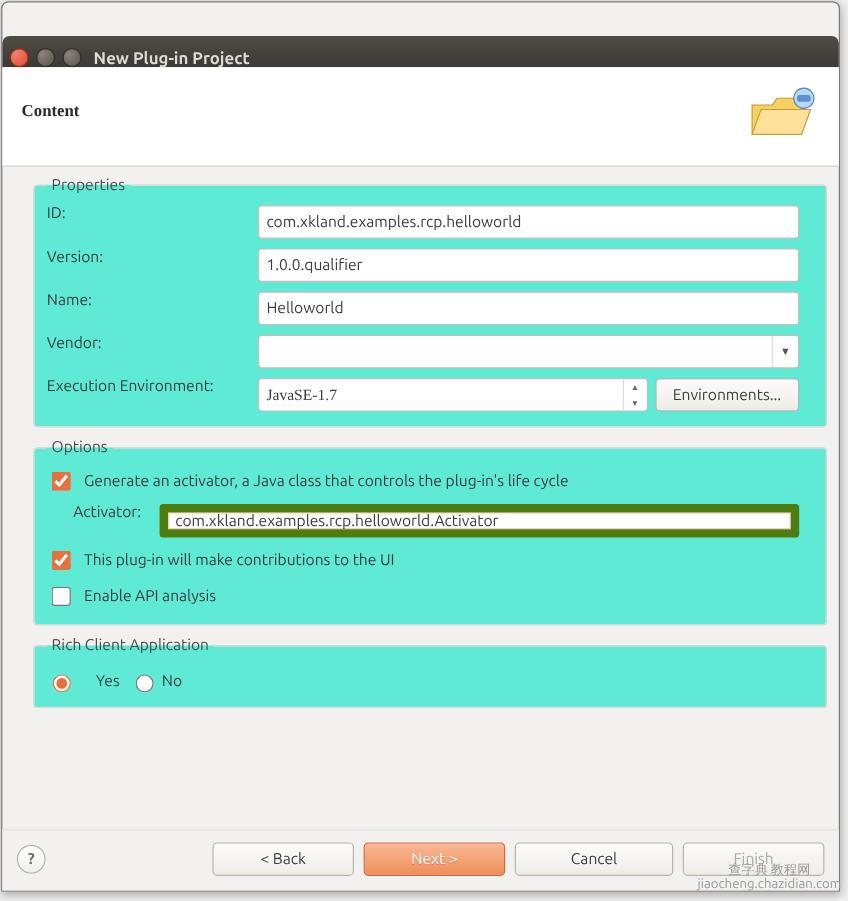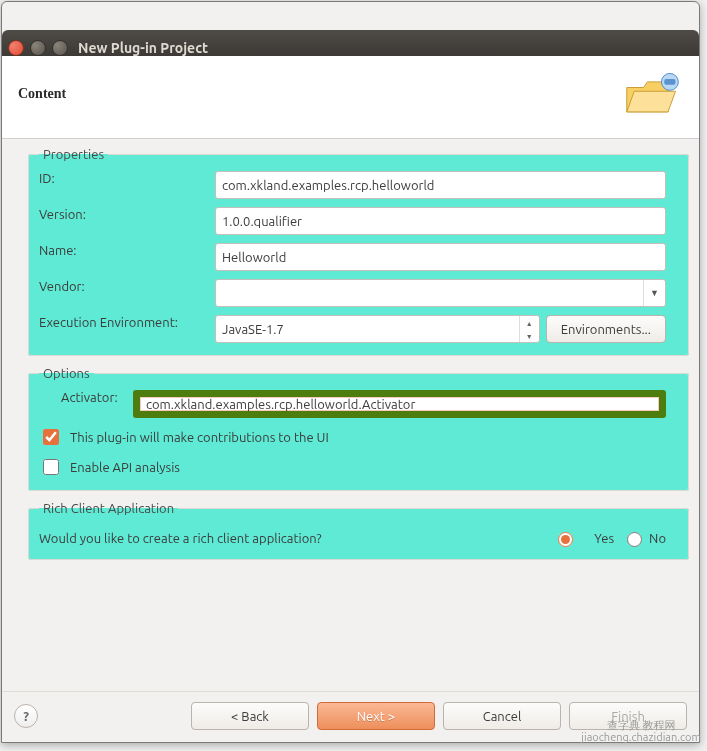--- a/index.html
+++ b/index.html
@@ -96,21 +96,21 @@
     background: #fff;
     padding: 0 6px;
     font-size: 13px;
     font-family: inherit;
     color: #3c3c3c;
   }
   input.focused {
     border: 7px solid #4d7c0f;
     box-shadow: inset 0 0 0 1px rgba(229,122,78,0.4);
   }
-  .spinner { display:flex; align-items:center; justify-content:space-between; padding-right:0;}
+  .spinner { display:flex; align-items:center; justify-content:space-between; padding-right:0;font-family:Liberation Serif, serif;}
   .spinner-btns { width:20px; display:flex; flex-direction:column; border-left:1px solid #ddd; height:100%;}
   .spinner-btns span {flex:1; display:flex;align-items:center;justify-content:center;font-size:7px;color:#666;cursor:pointer;}
   .combo { display:flex; align-items:center; justify-content:space-between; padding-right:0;}
   .combo-btn { width:22px; height:100%; border-left:1px solid #ddd; display:flex;align-items:center;justify-content:center;font-size:9px;color:#555;cursor:pointer;}
 
   .btn {
     height: 28px;
     padding: 0 14px;
     border: 1px solid #b9b4ac;
     border-radius: 4px;
@@ -231,20 +231,24 @@
             </span>
           </div>
           <button class="btn">Environments...</button>
         </div>
       </div>
     </fieldset>
 
     <fieldset class="group">
       <legend>Options</legend>
 
+      <div class="checkbox-row">
+        <input type="checkbox" checked="" style="">
+        <label>Generate an activator, a Java class that controls the plug-in's life cycle</label>
+      </div>
 
       <div class="form-row indent" style="margin-left:22px">
         <label style="width:66px">Activator:</label>
         <div class="field-area">
           <input type="text" class="focused" value="com.xkland.examples.rcp.helloworld.Activator" style="">
         </div>
       </div>
 
       <div class="checkbox-row">
         <input type="checkbox" checked="" style="">
@@ -253,42 +257,41 @@
 
       <div class="checkbox-row" style="margin-bottom:0">
         <input type="checkbox" style="">
         <label>Enable API analysis</label>
       </div>
     </fieldset>
 
     <fieldset class="group" style="margin-bottom:0">
       <legend>Rich Client Application</legend>
       <div class="rich-row">
-        <span>Would you like to create a rich client application?</span>
         <span class="radios">
           <label style="display:flex;align-items:center;gap:18px">
             <input type="radio" name="rca" checked="" style="">
             <span>Yes</span>
           </label>
           <label style="display:flex;align-items:center;gap:4px">
             <input type="radio" name="rca" style="">
             <span>No</span>
           </label>
         </span>
       </div>
     </fieldset>
 
   </div>
 
   <div class="button-bar">
     <div class="help-btn">?</div>
     <div class="right">
       <button class="btn" style="width:118px">&lt; Back</button>
       <button class="btn primary" style="width:118px">Next &gt;</button>
-      <button class="btn" style="width:118px">Cancel</button>
+      <button class="btn" style="width:132px">Cancel</button>
       <button class="btn disabled" style="width:118px">Finish</button>
     </div>
   </div>
 </div>
 
 <div class="watermark">
   <div>查字典 教程网</div>
   <div>jiaocheng.chazidian.com</div>
 </div>
 

